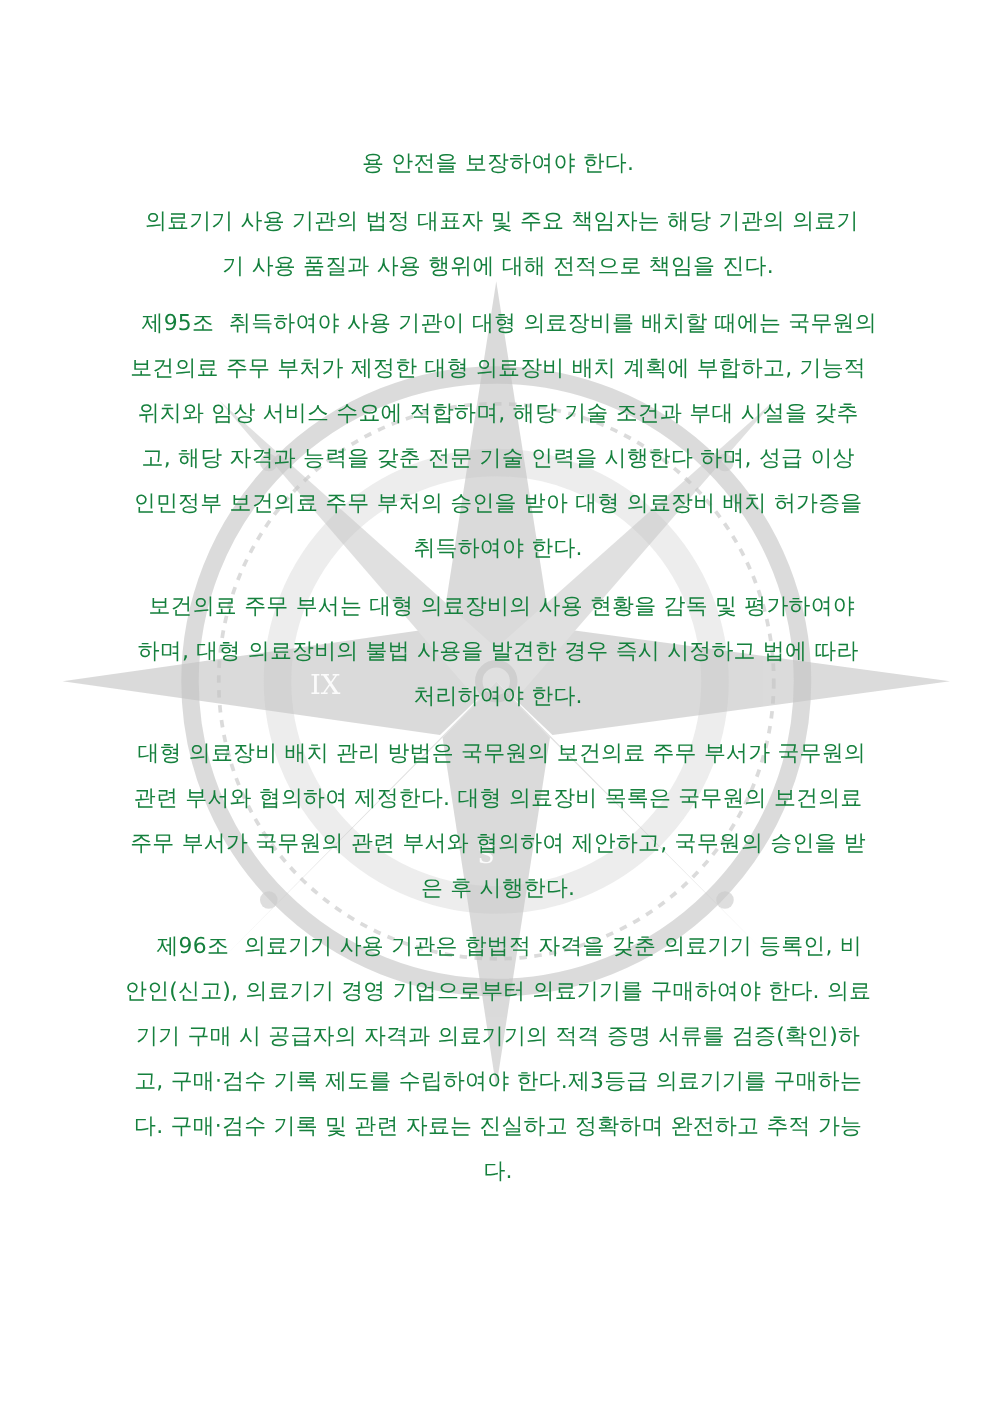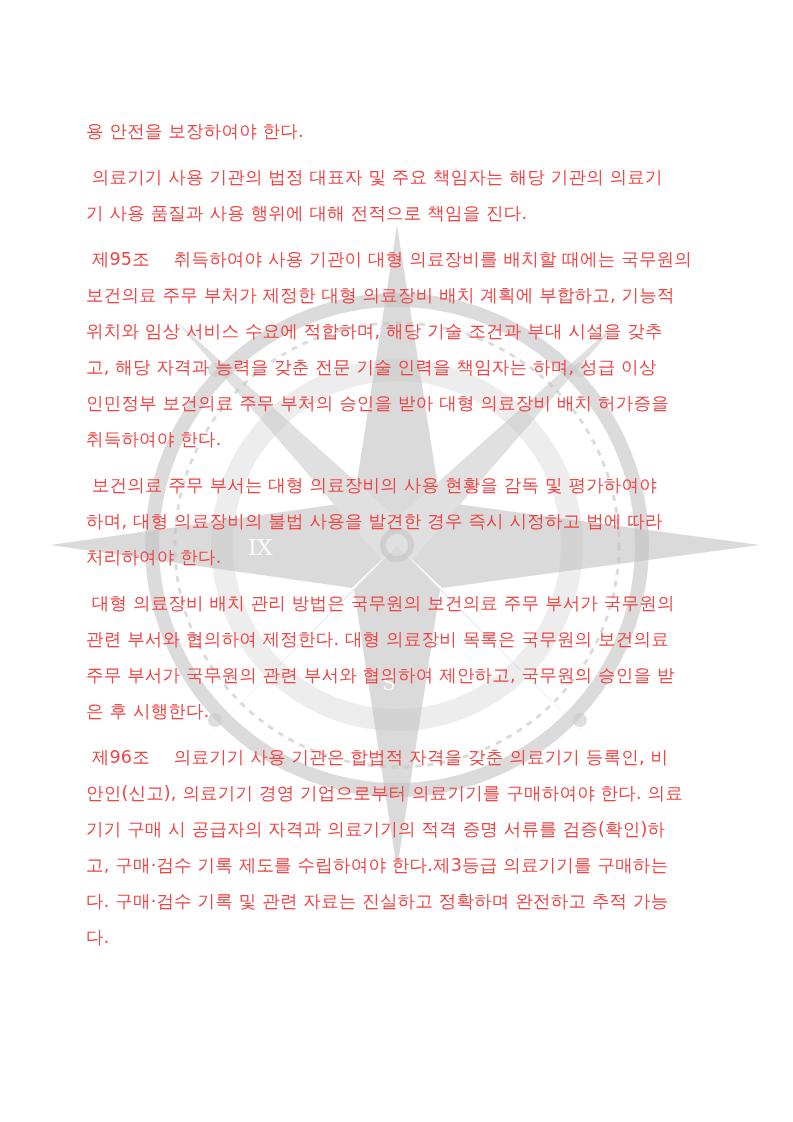--- a/index.html
+++ b/index.html
@@ -2,21 +2,21 @@
 <html><head>
   <meta charset="utf-8">
   <style>
     html, body { margin: 0; padding: 0; }
     body {
       width: 793px; height: 1122px; background: #ffffff; position: relative; overflow: hidden;
       font-family: "DejaVu Sans", "Liberation Sans", sans-serif;
     }
     .watermark { position: absolute; left: 0; top: 0; width: 793px; height: 1122px; z-index: 0; pointer-events: none; }
     .page { position: absolute; left: 86px; top: 113px; width: 625px; z-index: 1; }
-    .para { margin: 0 0 10px 0; font-size: 17.5px; line-height: 36px; color: #ef4444; letter-spacing: 0.2px; word-break: keep-all; }
+    .para { margin: 0 0 10px 0; font-size: 17.5px; line-height: 36px; color: #15803d; letter-spacing: 0.2px; word-break: keep-all; text-align: center; }
     .line { display: block; white-space: nowrap; }
     .art-no { display: inline-block; width: 82px; }
   </style>
 </head>
 <body>
 
 <svg class="watermark" viewBox="0 0 793 1122" xmlns="http://www.w3.org/2000/svg">
   <g opacity="0.55" fill="#bdbdbd" stroke="none">
 
     <polygon points="397,225 440,500 397,545 354,500"></polygon>
@@ -51,21 +51,21 @@
     <span class="line">용 안전을 보장하여야 한다.</span>
   </p>
   <p class="para">
     <span class="line" style="white-space:pre"> 의료기기 사용 기관의 법정 대표자 및 주요 책임자는 해당 기관의 의료기</span>
     <span class="line">기 사용 품질과 사용 행위에 대해 전적으로 책임을 진다.</span>
   </p>
   <p class="para">
     <span class="line">&nbsp;<span class="art-no">제95조</span><span>취득하여야 사용 기관이 대형 의료장비를 배치할 때에는 국무원의</span></span>
     <span class="line">보건의료 주무 부처가 제정한 대형 의료장비 배치 계획에 부합하고, 기능적</span>
     <span class="line">위치와 임상 서비스 수요에 적합하며, 해당 기술 조건과 부대 시설을 갖추</span>
-    <span class="line">고, 해당 자격과 능력을 갖춘 전문 기술 인력을 책임자는 하며, 성급 이상</span>
+    <span class="line">고, 해당 자격과 능력을 갖춘 전문 기술 인력을 시행한다 하며, 성급 이상</span>
     <span class="line">인민정부 보건의료 주무 부처의 승인을 받아 대형 의료장비 배치 허가증을</span>
     <span class="line">취득하여야 한다.</span>
   </p>
   <p class="para">
     <span class="line" style="white-space:pre"> 보건의료 주무 부서는 대형 의료장비의 사용 현황을 감독 및 평가하여야</span>
     <span class="line">하며, 대형 의료장비의 불법 사용을 발견한 경우 즉시 시정하고 법에 따라</span>
     <span class="line">처리하여야 한다.</span>
   </p>
   <p class="para">
     <span class="line" style="white-space:pre"> 대형 의료장비 배치 관리 방법은 국무원의 보건의료 주무 부서가 국무원의</span>

